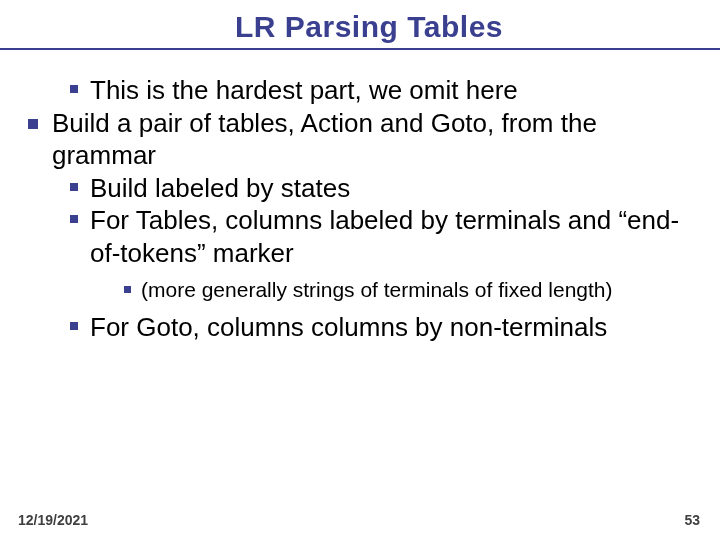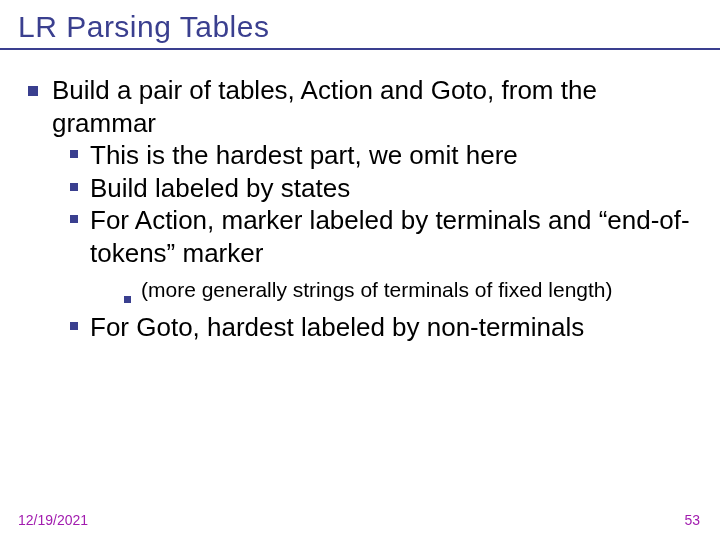--- a/index.html
+++ b/index.html
@@ -6,23 +6,24 @@
   html, body { width: 720px; height: 540px; }
   body {
     font-family: Verdana, Geneva, sans-serif;
     background: #fff;
     position: relative;
     overflow: hidden;
   }
   .title {
     color: #3a3f8f;
     font-size: 30px;
-    font-weight: 400;
+    font-weight: 700;
     padding: 10px 0 0 18px;
     letter-spacing: 0.5px;
+    text-align: center;
   }
   .title-underline {
     position: absolute;
     top: 48px;
     left: 0;
     width: 720px;
     height: 2px;
     background: #3a3f8f;
   }
   .content {
@@ -49,78 +50,79 @@
   .l2 .bullet {
     width: 8px;
     height: 8px;
     margin-top: 11px;
     margin-right: 12px;
   }
   .l2-text {
     font-size: 26px;
     line-height: 1.25;
   }
-  .l3 { margin-left: 96px; margin-top: 8px; margin-bottom: 8px; align-items: flex-end; }
+  .l3 { margin-left: 96px; margin-top: 8px; margin-bottom: 8px; }
   .l3 .bullet {
     width: 7px;
     height: 7px;
     margin-top: 9px;
     margin-right: 10px;
   }
   .l3-text {
     font-size: 21px;
     line-height: 1.25;
   }
   .footer {
     position: absolute;
     bottom: 12px;
     left: 18px;
     right: 20px;
     display: flex;
     justify-content: space-between;
     font-size: 14px;
-    color: #a21caf;
+    color: #404040;
+    font-weight: bold;
   }
 </style>
 </head>
 <body>
 
 <div class="title">LR Parsing Tables</div>
 <div class="title-underline"></div>
 
 <div class="content">
 
+  <div class="row l2">
+    <div class="bullet"></div>
+    <div class="l2-text">This is the hardest part, we omit here</div>
+  </div>
+
   <div class="row">
     <div class="bullet"></div>
     <div class="l1-text">Build a pair of tables, Action and Goto, from the grammar</div>
-  </div>
-
-  <div class="row l2">
-    <div class="bullet"></div>
-    <div class="l2-text">This is the hardest part, we omit here</div>
   </div>
 
   <div class="row l2">
     <div class="bullet"></div>
     <div class="l2-text">Build labeled by states</div>
   </div>
 
   <div class="row l2">
     <div class="bullet"></div>
-    <div class="l2-text">For Action, marker labeled by terminals and “end-of-tokens” marker</div>
+    <div class="l2-text">For Tables, columns labeled by terminals and “end-of-tokens” marker</div>
   </div>
 
   <div class="row l3">
     <div class="bullet"></div>
     <div class="l3-text">(more generally strings of terminals of fixed length)</div>
   </div>
 
   <div class="row l2">
     <div class="bullet"></div>
-    <div class="l2-text">For Goto, hardest labeled by non-terminals</div>
+    <div class="l2-text">For Goto, columns columns by non-terminals</div>
   </div>
 
 </div>
 
 <div class="footer">
   <span>12/19/2021</span>
   <span>53</span>
 </div>
 
 </body></html>

